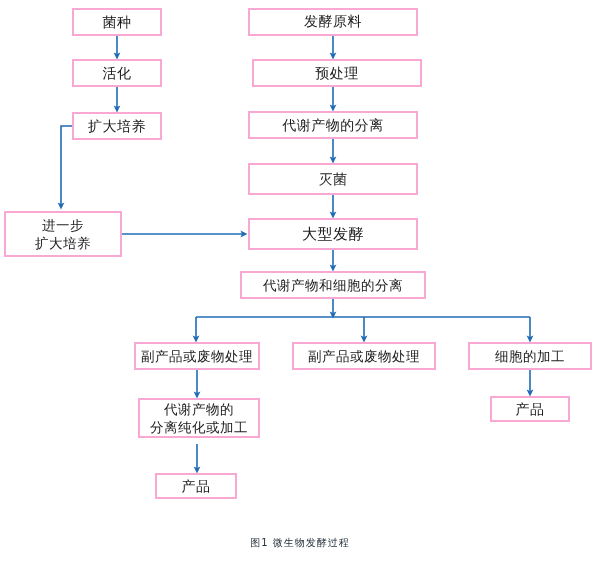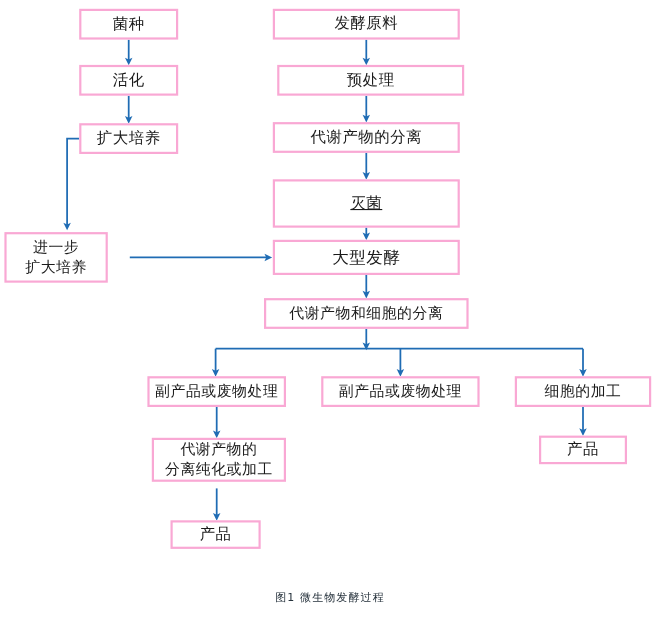--- a/index.html
+++ b/index.html
@@ -96,30 +96,30 @@
       <line x1="530" y1="370" x2="530" y2="393" marker-end="url(#arr)"></line>
     </g>
   </svg>
 
   <div class="node" style="left:72px; top:8px; width:90px; height:28px;">菌种</div>
 
   <div class="node" style="left:72px; top:59px; width:90px; height:28px;">活化</div>
 
   <div class="node" style="left:72px; top:112px; width:90px; height:28px;">扩大培养</div>
 
-  <div class="node small" style="left:4px; top:211px; width:94px; height:46px;">进一步
+  <div class="node small" style="left:4px; top:211px; width:118px; height:46px;">进一步
 扩大培养</div>
 
   <div class="node" style="left:248px; top:8px; width:170px; height:28px;font-family:Liberation Serif, serif;">发酵原料</div>
 
   <div class="node" style="left:252px; top:59px; width:170px; height:28px;">预处理</div>
 
   <div class="node" style="left:248px; top:111px; width:170px; height:28px;">代谢产物的分离</div>
 
-  <div class="node" style="left:248px; top:163px; width:170px; height:44px;text-decoration:underline;">灭菌</div>
+  <div class="node" style="left:248px; top:163px; width:170px; height:32px;">灭菌</div>
 
   <div class="node" style="left:248px; top:218px; width:170px; height:32px; font-size:15px;">大型发酵</div>
 
   <div class="node small" style="left:240px; top:271px; width:186px; height:28px;">代谢产物和细胞的分离</div>
 
   <div class="node small" style="left:134px; top:342px; width:126px; height:28px;">副产品或废物处理</div>
 
   <div class="node small" style="left:292px; top:342px; width:144px; height:28px;">副产品或废物处理</div>
 
   <div class="node small" style="left:468px; top:342px; width:124px; height:28px;">细胞的加工</div>

